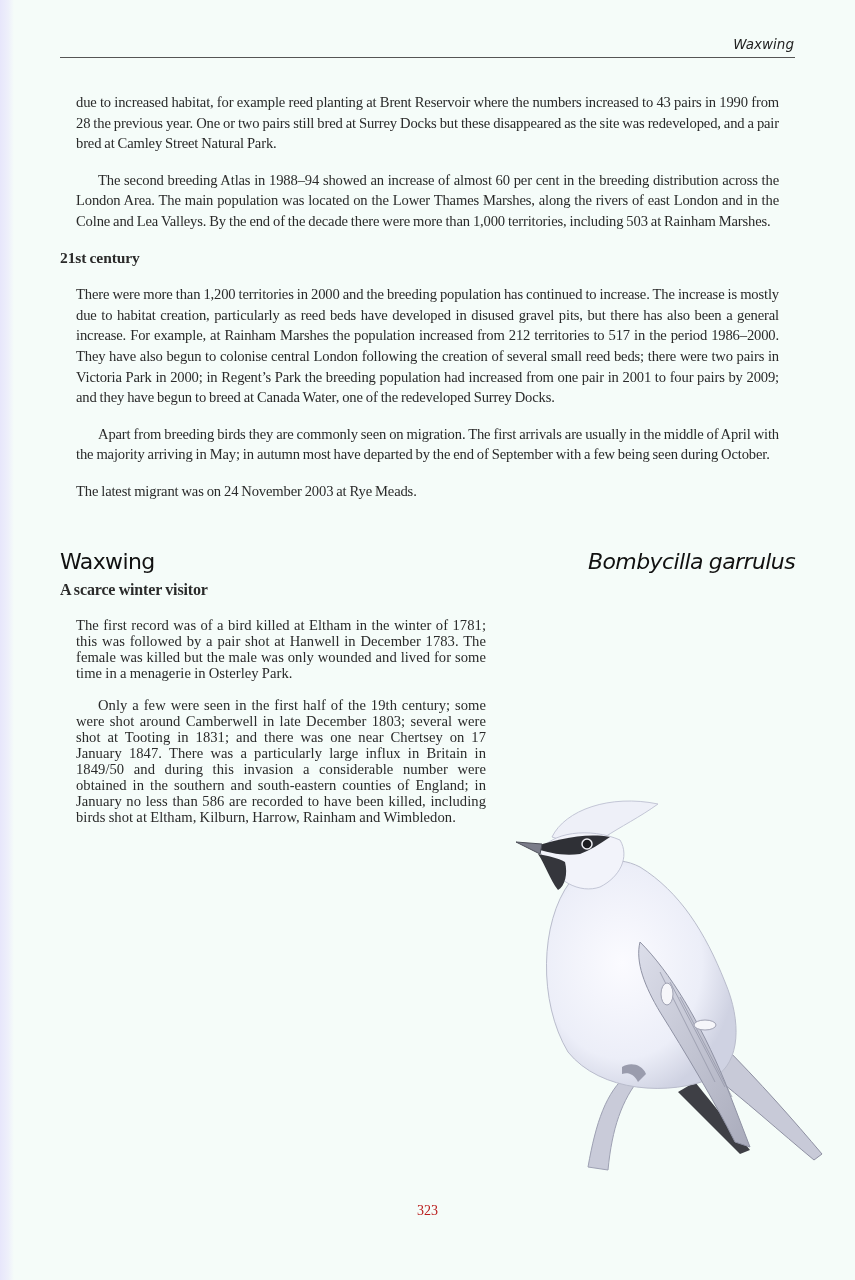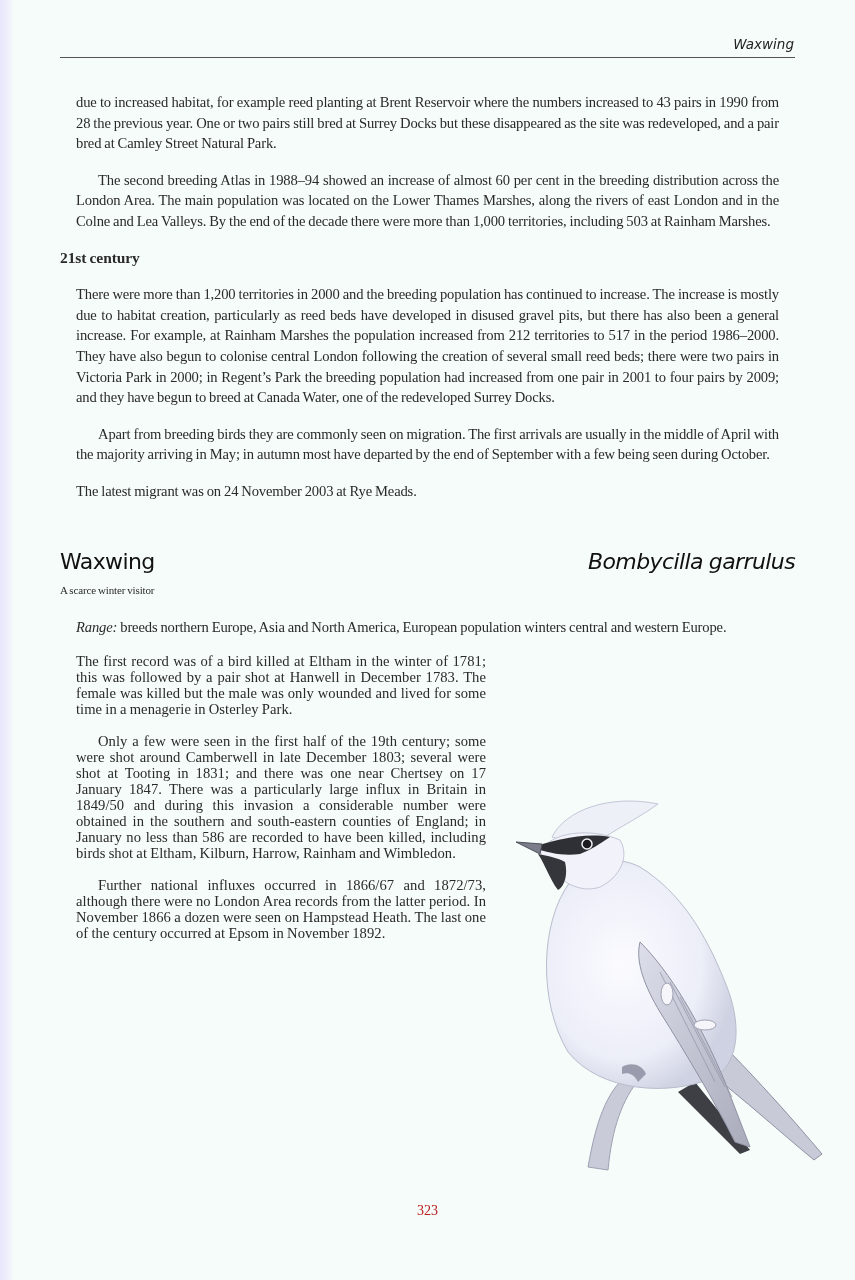--- a/index.html
+++ b/index.html
@@ -39,21 +39,21 @@
     }
     h3.first { margin-top: 8px; }
     .species-head {
       display: flex; justify-content: space-between; align-items: baseline;
       margin-top: 50px; margin-bottom: 8px;
       font-family: "DejaVu Sans", sans-serif;
       font-size: 22px; color: #111;
       letter-spacing: -0.6px;
     }
     .species-head .latin { font-style: italic; }
-    .status { font-size: 11px; font-weight: normal; margin: 0 0 8px 0; }
+    .status { font-size: 16px; font-weight: bold; margin: 0 0 8px 0; }
     .range-label { font-style: italic; }
     .hist-text {
       width: 442px;
       font-size: 14.6px; line-height: 16px;
       letter-spacing: 0.05px;
     }
     .bird {
       position: absolute; left: 510px; top: 782px; width: 330px; height: 390px;
     }
     .page-number {
@@ -77,26 +77,24 @@
   <p>There were more than 1,200 territories in 2000 and the breeding population has continued to increase. The increase is mostly due to habitat creation, particularly as reed beds have developed in disused gravel pits, but there has also been a general increase. For example, at Rainham Marshes the population increased from 212 territories to 517 in the period 1986–2000. They have also begun to colonise central London following the creation of several small reed beds; there were two pairs in Victoria Park in 2000; in Regent’s Park the breeding population had increased from one pair in 2001 to four pairs by 2009; and they have begun to breed at Canada Water, one of the redeveloped Surrey Docks.</p>
   <p class="indent">Apart from breeding birds they are commonly seen on migration. The first arrivals are usually in the middle of April with the majority arriving in May; in autumn most have departed by the end of September with a few being seen during October.</p>
 
   <p>The latest migrant was on 24 November 2003 at Rye Meads.</p>
 
   <div class="species-head">
     <span>Waxwing</span>
     <span class="latin">Bombycilla garrulus</span>
   </div>
   <p class="status">A scarce winter visitor</p>
-  <p><span class="range-label">Range:</span><span> breeds northern Europe, Asia and North America, European population winters central and western Europe.</span></p>
 
   <div class="hist-text">
     <p>The first record was of a bird killed at Eltham in the winter of 1781; this was followed by a pair shot at Hanwell in December 1783. The female was killed but the male was only wounded and lived for some time in a menagerie in Osterley Park.</p>
     <p class="indent">Only a few were seen in the first half of the 19th century; some were shot around Camberwell in late December 1803; several were shot at Tooting in 1831; and there was one near Chertsey on 17 January 1847. There was a particularly large influx in Britain in 1849/50 and during this invasion a considerable number were obtained in the southern and south-eastern counties of England; in January no less than 586 are recorded to have been killed, including birds shot at Eltham, Kilburn, Harrow, Rainham and Wimbledon.</p>
-    <p class="indent">Further national influxes occurred in 1866/67 and 1872/73, although there were no London Area records from the latter period. In November 1866 a dozen were seen on Hampstead Heath. The last one of the century occurred at Epsom in November 1892.</p>
   </div>
 </div>
 
 <svg class="bird" viewBox="0 0 330 390" xmlns="http://www.w3.org/2000/svg">
   <defs>
     <radialGradient id="bodyG" cx="0.4" cy="0.45" r="0.6">
       <stop offset="0" stop-color="#fbfbff"></stop>
       <stop offset="0.7" stop-color="#eceef8"></stop>
       <stop offset="1" stop-color="#cfd2e2"></stop>
     </radialGradient>

